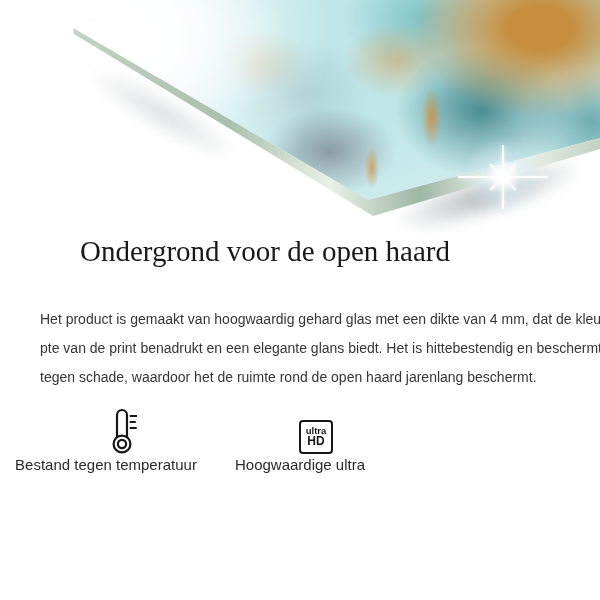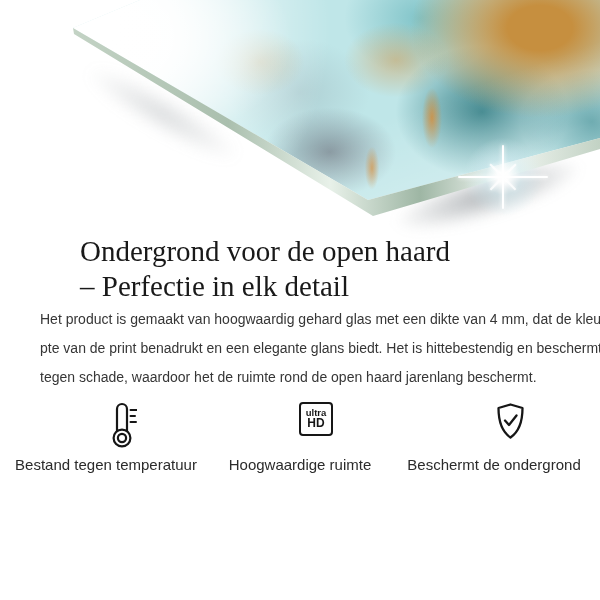--- a/index.html
+++ b/index.html
@@ -50,21 +50,21 @@
   
   .title{position:absolute;left:40px;top:234px;font-family:"Liberation Serif",serif;
          font-size:29px;line-height:35px;color:#191919;font-weight:400;margin-left:40px;}
   .para{position:absolute;left:40px;top:305px;font-size:14px;line-height:29px;color:#363636;}
   .para div{white-space:nowrap;}
 
   
   .features{position:absolute;left:9px;top:402px;display:grid;
             grid-template-columns:repeat(3,194px);grid-auto-rows:81px;}
   .feature{display:flex;flex-direction:column;align-items:center;}
-  .icon-box{height:52px;display:flex;align-items:flex-start;justify-content:center;padding-left:32px;}
+  .icon-box{height:52px;display:flex;align-items:flex-end;justify-content:center;padding-left:32px;}
   .flabel{margin-top:2px;font-size:15px;color:#2b2b2b;white-space:nowrap;}
 
   .uhd{width:34px;height:34px;border:2.5px solid #161616;border-radius:4px;box-sizing:border-box;
        display:flex;flex-direction:column;align-items:center;justify-content:center;color:#161616;}
   .uhd .t1{font-size:9.5px;font-weight:700;line-height:9px;letter-spacing:0;}
   .uhd .t2{font-size:12px;font-weight:700;line-height:13px;}
 
   svg{display:block;}
 </style>
 </head>
@@ -81,21 +81,20 @@
       <div class="glow"></div>
       <div class="ray h"></div>
       <div class="ray v"></div>
       <div class="ray d1"></div>
       <div class="ray d2"></div>
     </div>
   </div>
 
   <div class="title">
     <div>Ondergrond voor de open haard</div>
-    <div>– Perfectie in elk detail</div>
   </div>
 
   <div class="para">
     <div>Het product is gemaakt van hoogwaardig gehard glas met een dikte van 4 mm, dat de kleurdie-</div>
     <div>pte van de print benadrukt en een elegante glans biedt. Het is hittebestendig en beschermt</div>
     <div>tegen schade, waardoor het de ruimte rond de open haard jarenlang beschermt.</div>
   </div>
 
   <div class="features">
 
@@ -111,30 +110,21 @@
       <div class="flabel">Bestand tegen temperatuur</div>
     </div>
 
     <div class="feature">
       <div class="icon-box">
         <div class="uhd">
           <div class="t1">ultra</div>
           <div class="t2">HD</div>
         </div>
       </div>
-      <div class="flabel">Hoogwaardige ruimte</div>
+      <div class="flabel">Hoogwaardige ultra</div>
     </div>
 
-    <div class="feature">
-      <div class="icon-box">
-        <svg width="33" height="38" viewBox="0 0 33 38" fill="none" stroke="#161616">
-          <path d="M16.5 2.5 L28.5 6 C28.5 17 26 29 16.5 35.5 C7 29 4.5 17 4.5 6 Z" stroke-width="2.3" stroke-linejoin="round"></path>
-          <path d="M11 18.5 L15 23 L22.5 13.5" stroke-width="2.3" stroke-linecap="round" stroke-linejoin="round"></path>
-        </svg>
-      </div>
-      <div class="flabel">Beschermt de ondergrond</div>
-    </div>
 
 
 
 
   </div>
 </div>
 
 </body></html>

